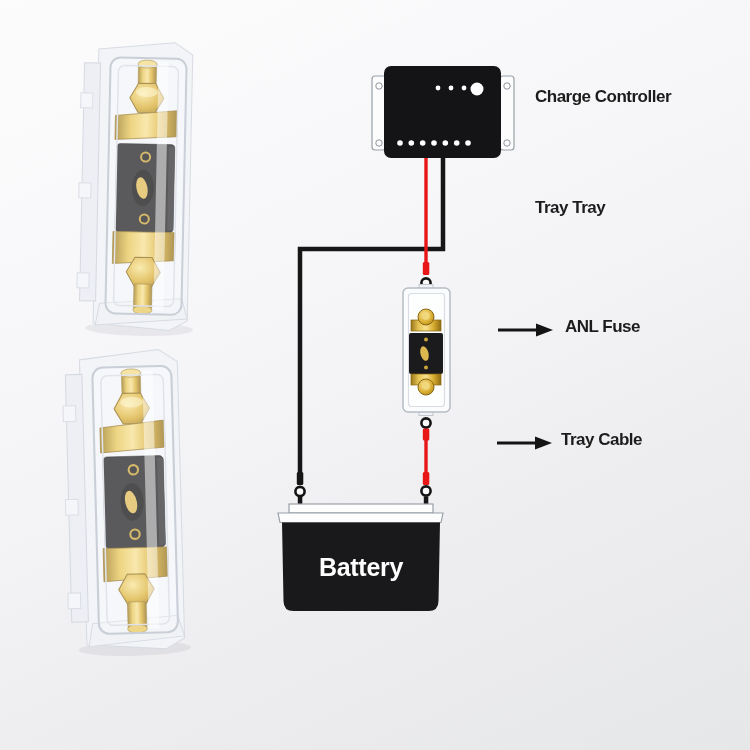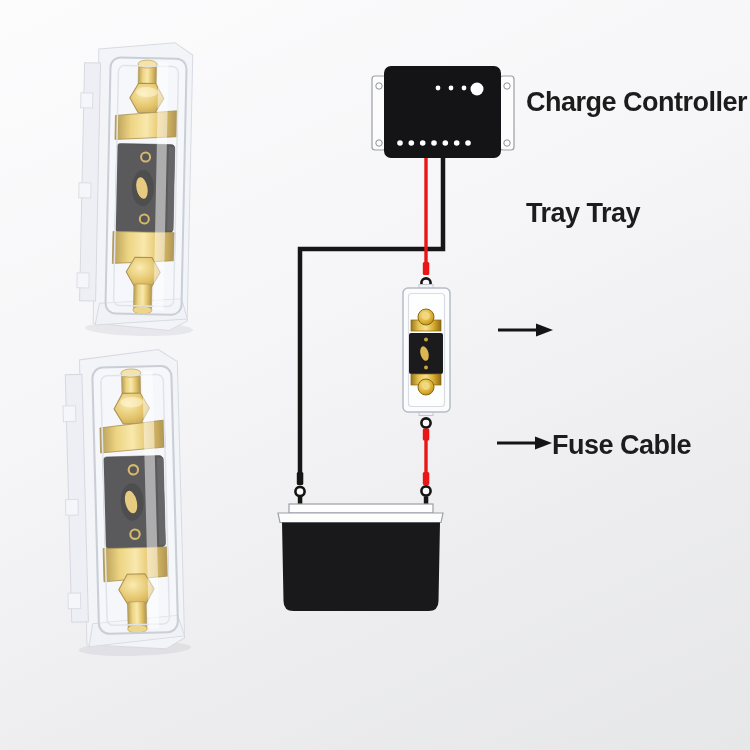--- a/index.html
+++ b/index.html
@@ -5,22 +5,22 @@
   html,body{margin:0;padding:0;}
   .canvas{
     position:relative;width:750px;height:750px;overflow:hidden;
     background:linear-gradient(155deg,#fcfcfd 0%,#f6f6f8 40%,#ececee 75%,#e6e7e9 100%);
     font-family:"Liberation Sans", sans-serif;
   }
   svg{display:block;}
   .photo{position:absolute;}
   .diagram-layer{position:absolute;left:0;top:0;}
   .lbl{
-    position:absolute;font-weight:bold;font-size:27px;letter-spacing:-0.5px;
-    color:#1c1c1c;white-space:nowrap;line-height:1.05;
+    position:absolute;font-weight:bold;font-size:17px;letter-spacing:-0.5px;
+    color:#1c1c1c;white-space:nowrap;line-height:1.05;margin-left:9px;
   }
   .lbl-battery{
     position:absolute;left:282px;top:553px;width:158px;text-align:center;
     font-weight:bold;font-size:25px;letter-spacing:-0.3px;color:#ffffff;white-space:nowrap;
   }
 </style>
 </head>
 <body>
 
 <div class="canvas">
@@ -149,15 +149,17 @@
       <polygon points="536,323.5 553,330 536,336.5" fill="#141414"></polygon>
     </g>
     <g>
       <line x1="497" y1="443" x2="535" y2="443" stroke="#141414" stroke-width="3"></line>
       <polygon points="535,436.5 552,443 535,449.5" fill="#141414"></polygon>
     </g>
   </svg>
 
   <div class="lbl" style="left:526px;top:88px">Charge Controller</div>
   <div class="lbl" style="left:526px;top:199px">Tray Tray</div>
-  <div class="lbl" style="left:552px;top:431px">Fuse Cable</div>
+  <div class="lbl" style="left:556px;top:318px">ANL Fuse</div>
+  <div class="lbl" style="left:552px;top:431px">Tray Cable</div>
+  <div class="lbl-battery">Battery</div>
 
 </div>
 
 </body></html>

